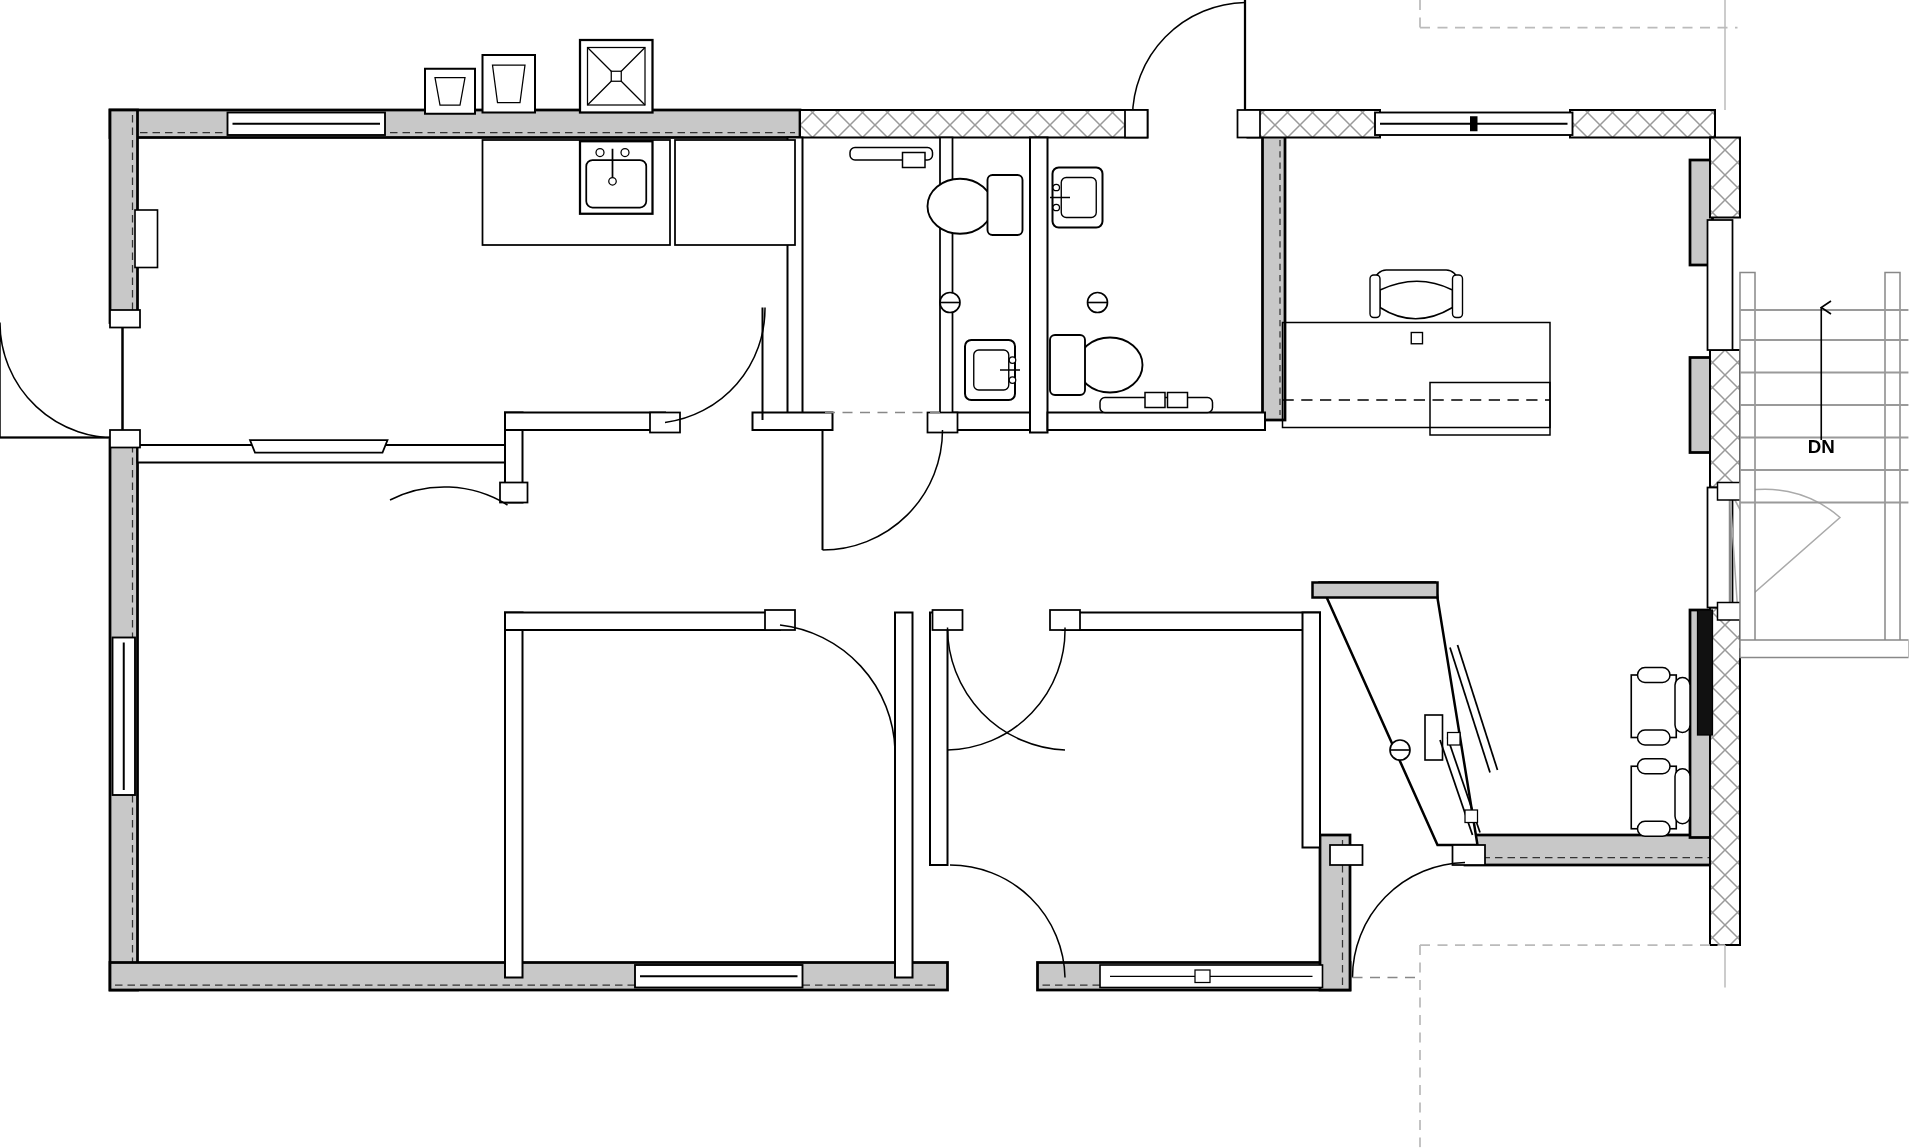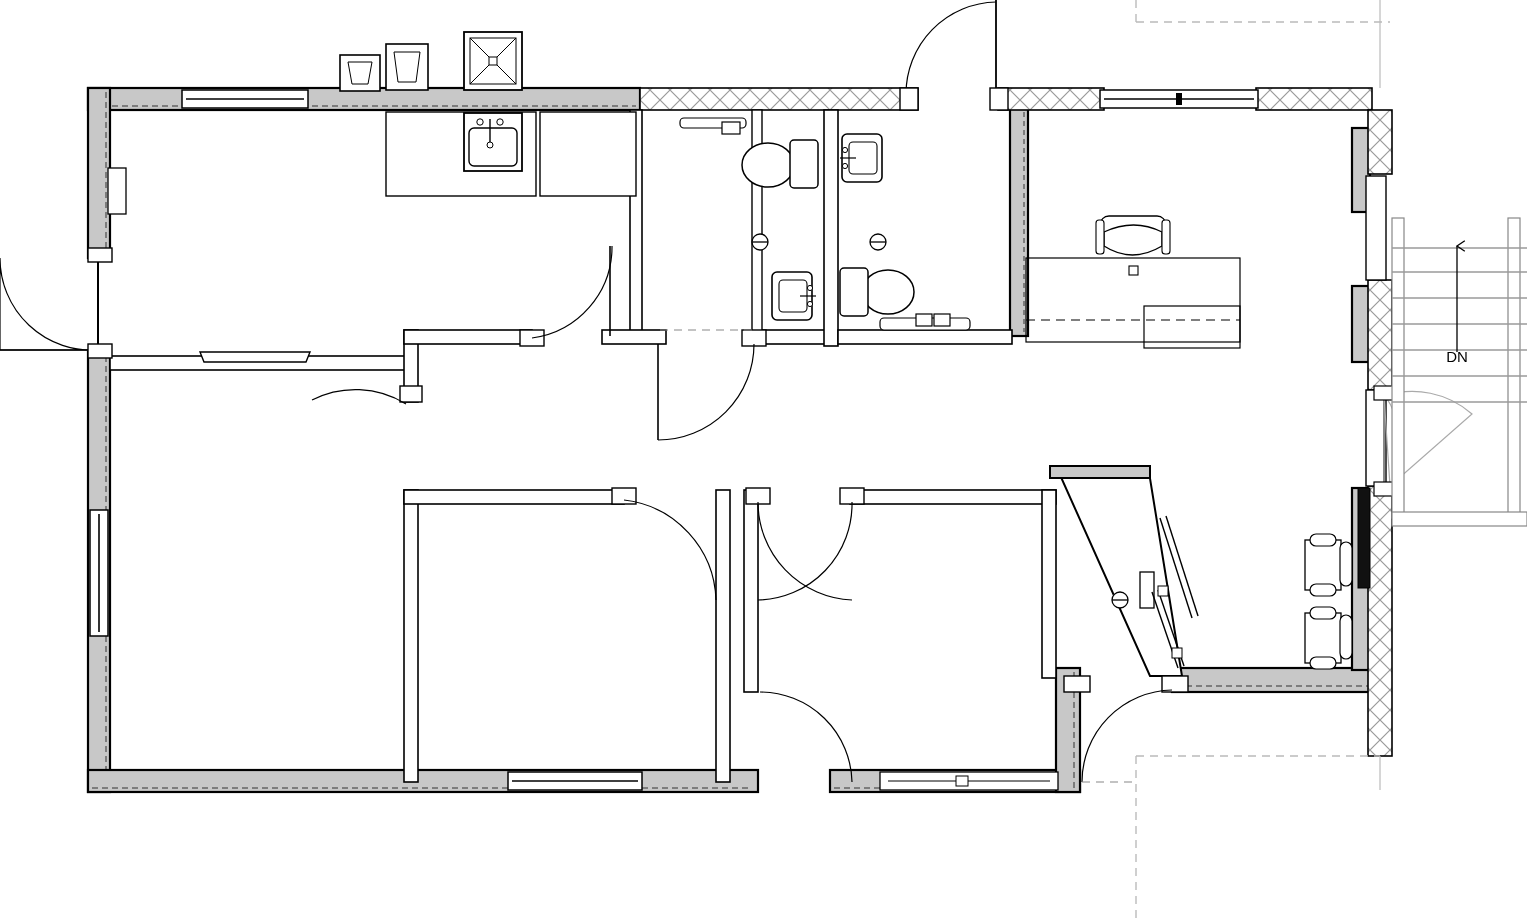--- a/index.html
+++ b/index.html
@@ -1,18 +1,18 @@
 <!DOCTYPE html>
 <html><head>
 <meta charset="utf-8">
 <style>
   html,body{margin:0;padding:0;background:#ffffff;}
   body{width:1527px;height:918px;overflow:hidden;
        font-family:"Liberation Sans", sans-serif;}
-  #plan-root{position:relative;width:1527px;height:776px;background:#fff;}
+  #plan-root{position:relative;width:1527px;height:776px;background:#fff;font-weight:bold;}
   svg#floorplan{display:block;width:1527px;height:918px;}
   .lbl{font-family:"Liberation Sans", sans-serif;font-size:15px;fill:#000;}
 </style>
 </head>
 <body>
 
 <div id="plan-root">
 <svg id="floorplan" viewBox="0 0 1527 918" xmlns="http://www.w3.org/2000/svg">
 
   <defs>

